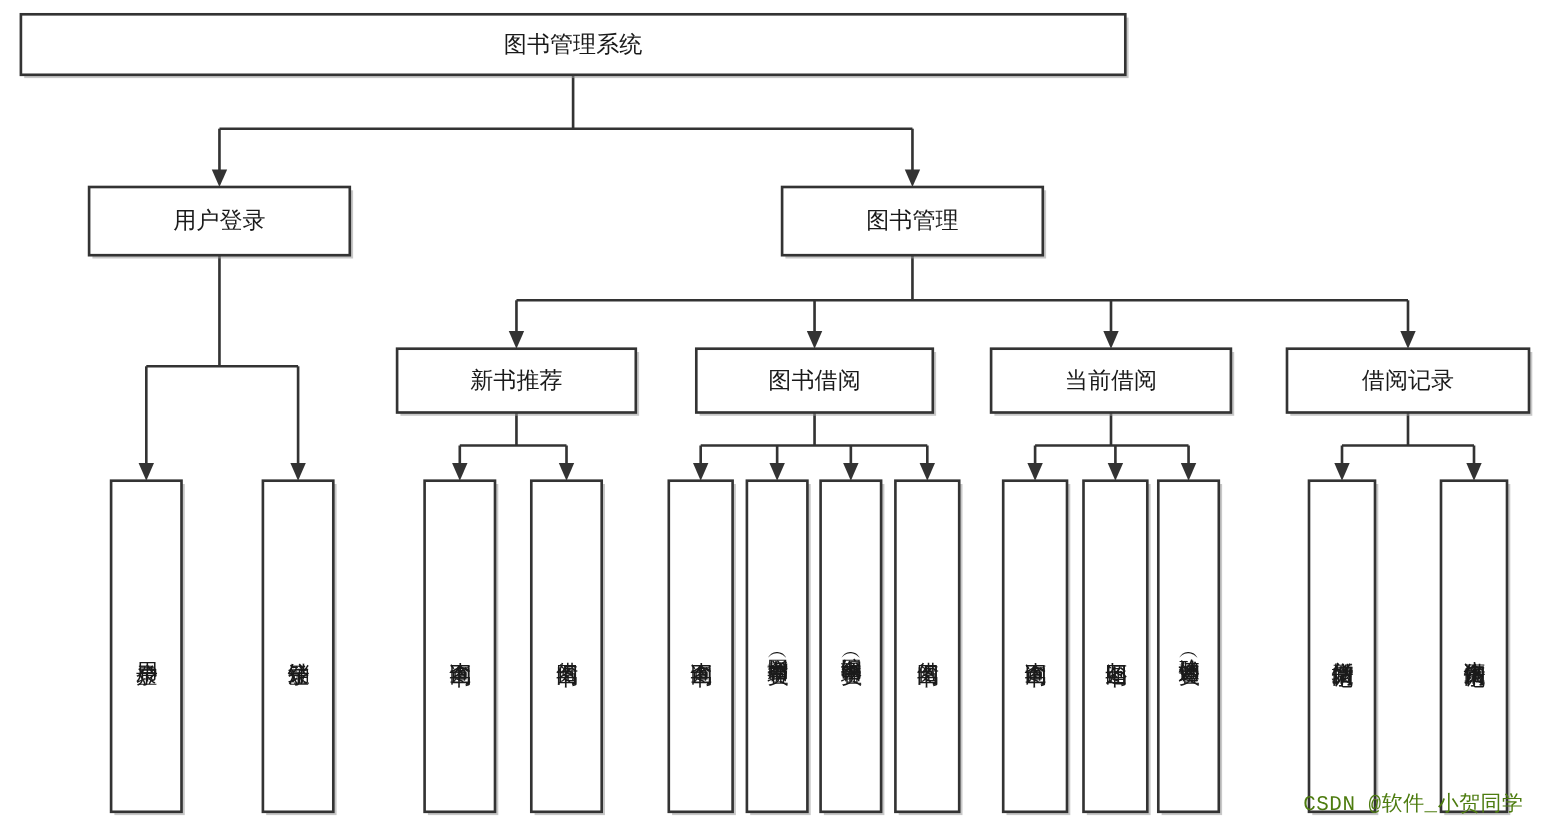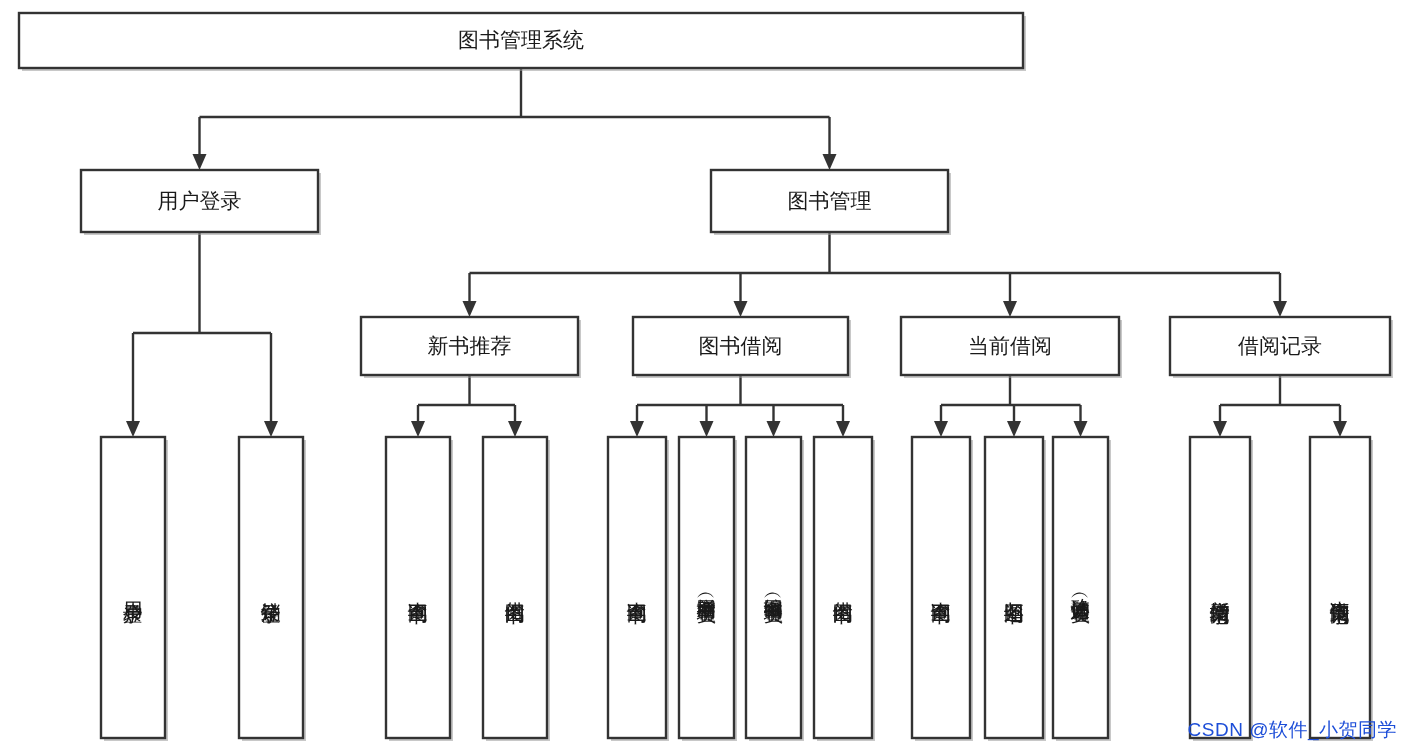--- a/index.html
+++ b/index.html
@@ -65,25 +65,25 @@
     font-family: "Liberation Sans", "DejaVu Sans", sans-serif;
     font-size: 20px;
     line-height: 1.12;
     color: #1a1a1a;
     letter-spacing: 1px;
     white-space: nowrap;
     text-align: center;
   }
   .watermark {
     position: absolute;
-    right: 8px;
+    right: 20px;
     bottom: 4px;
-    font-family: Liberation Sans, sans-serif;
+    font-family: Liberation Mono, monospace;
     font-size: 19px;
-    color: #1d4ed8;
+    color: #4d7c0f;
     letter-spacing: 0.5px;
     white-space: nowrap;
   }
 </style>
 </head>
 <body>
 
 <div id="diagram-root">
   <svg class="diagram" viewBox="0 0 1405 747">
     <g id="connector-layer">

